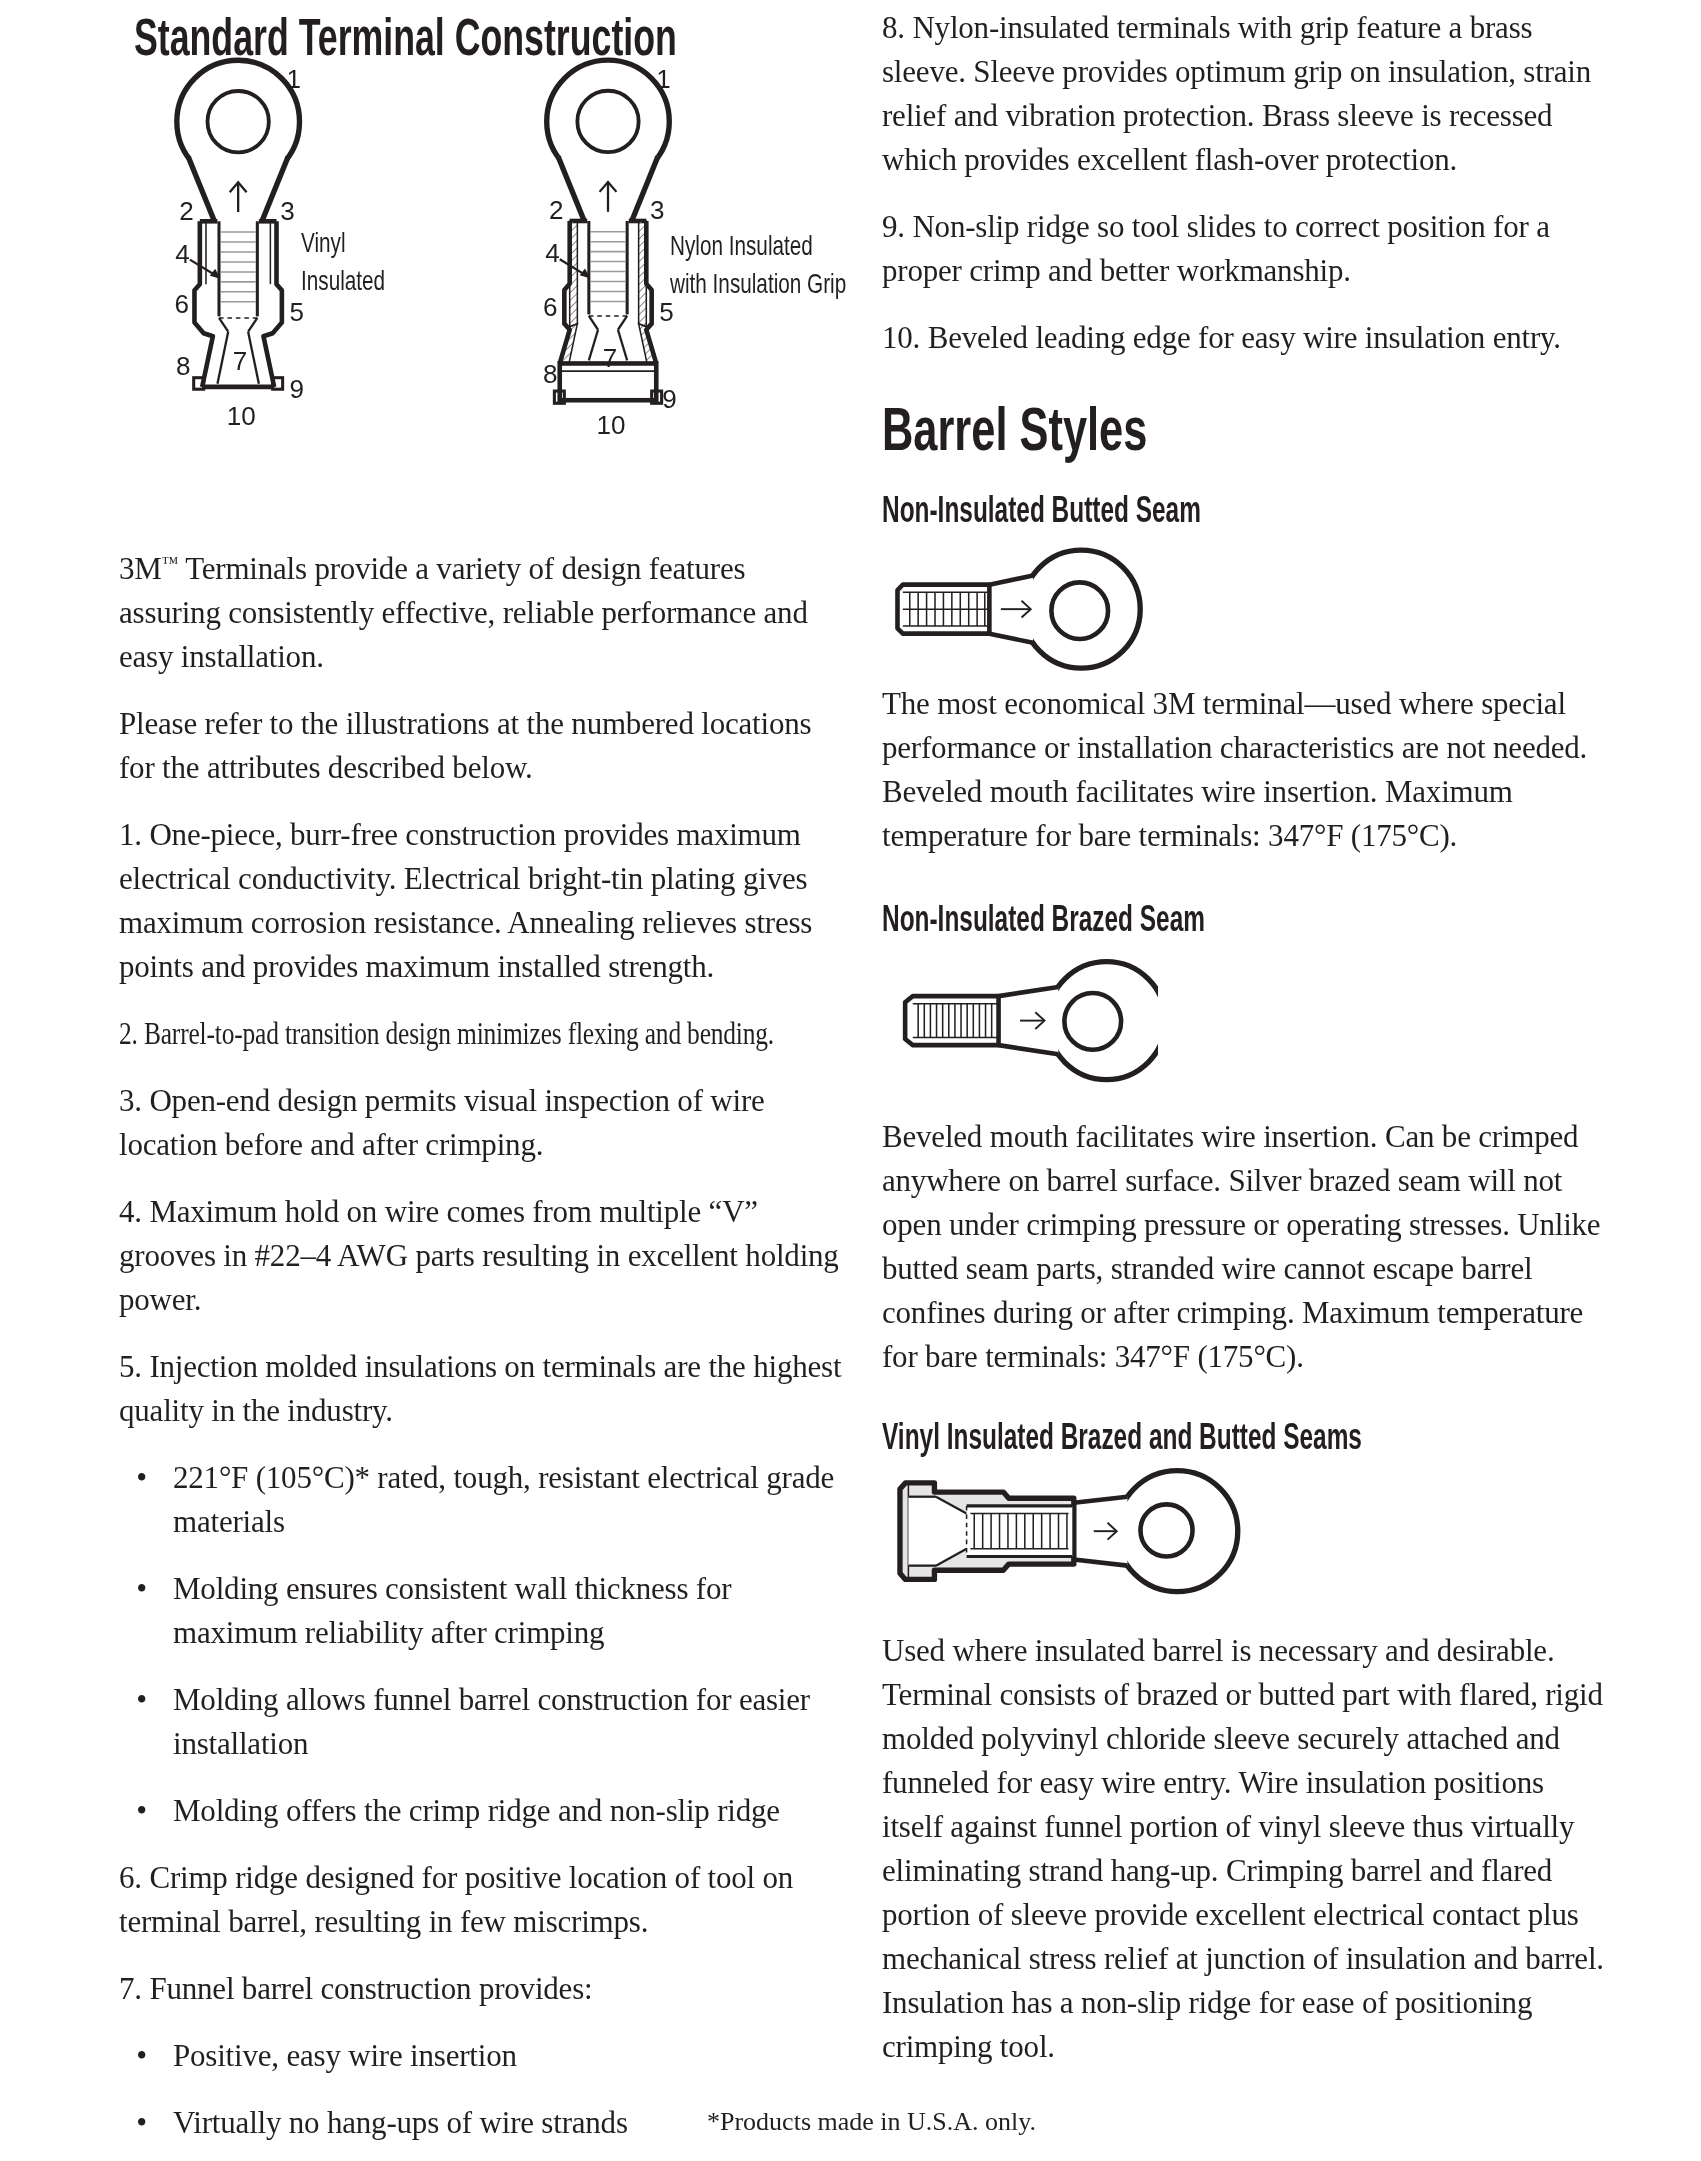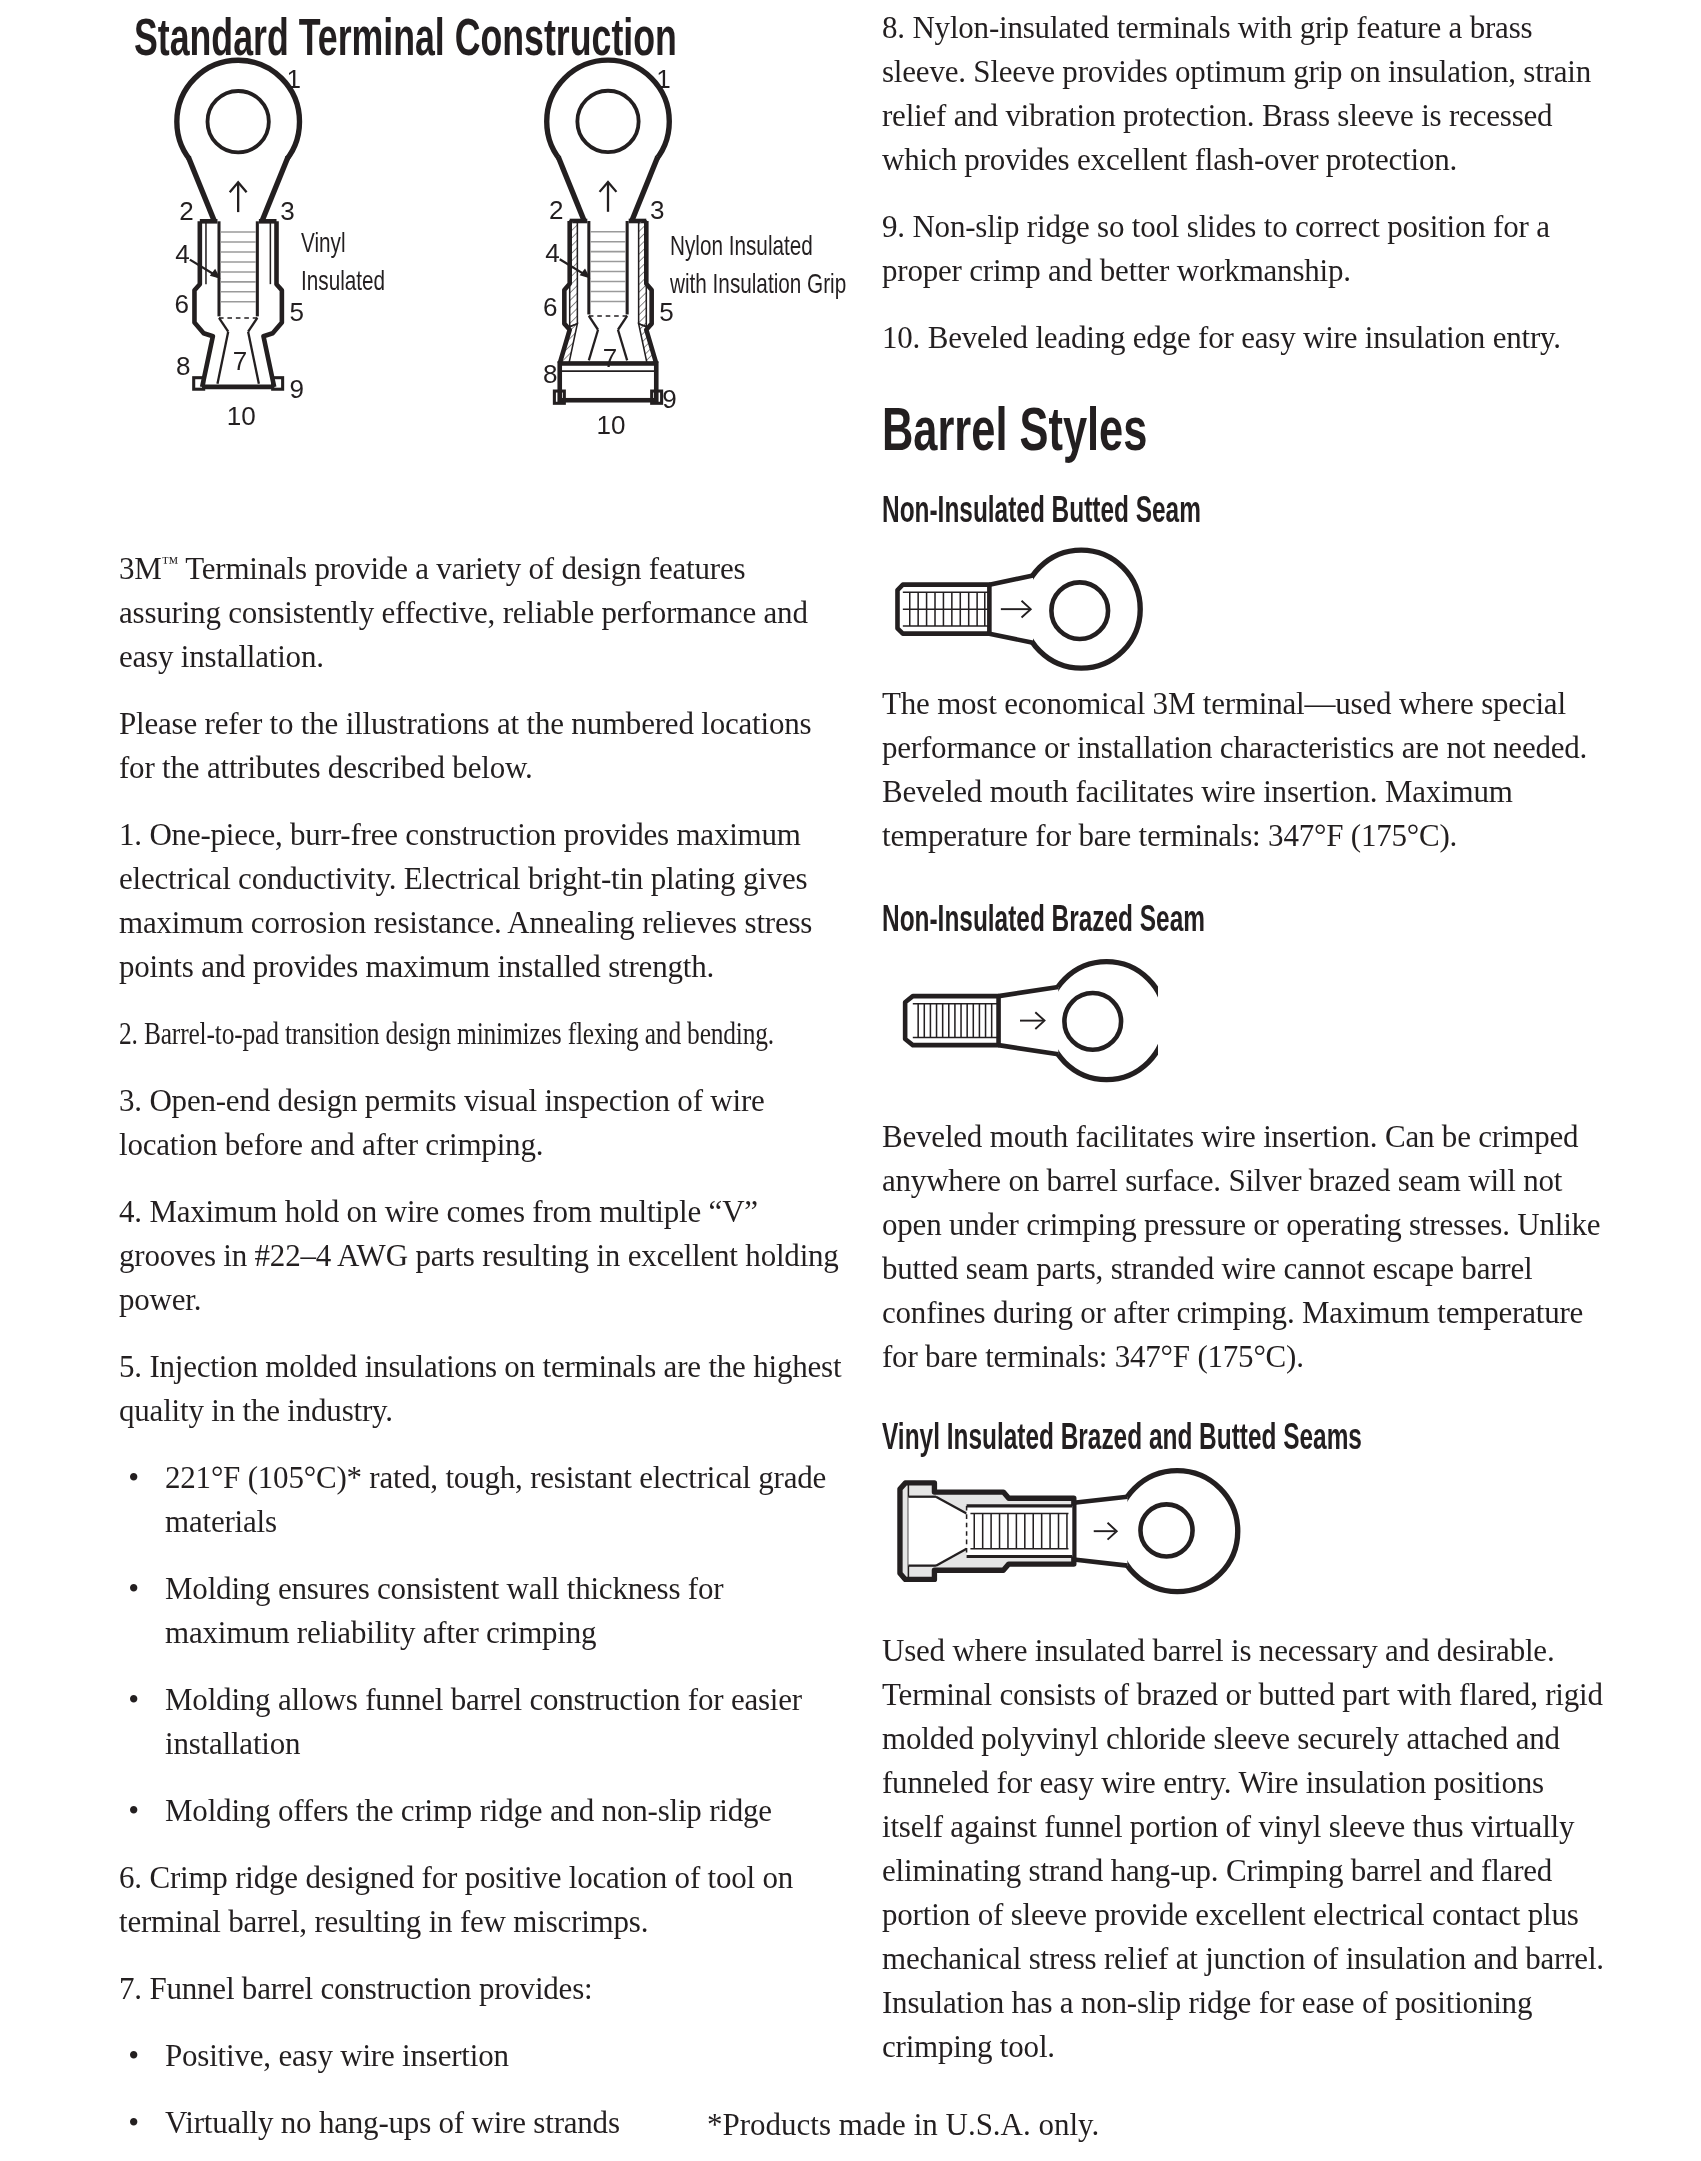--- a/index.html
+++ b/index.html
@@ -14,21 +14,21 @@
   .col { position:absolute; }
   #left-col  { left:119px; top:547px; width:725px; }
   #right-col { left:882px; top:6.1px;  width:728px; }
 
   p.body, li.b {
     font-size:31px; line-height:44px; letter-spacing:-0.2px;
     margin:0 0 23px 0;
   }
   .squeeze { display:inline-block; transform:scaleX(0.82); transform-origin:0 50%; white-space:nowrap; }
 
-  ul.blist { list-style:none; margin:0; padding:0; }
+  ul.blist { list-style:none; margin:8px; padding:0; }
   li.b { position:relative; padding-left:46px; }
   li.b::before { content:"\2022"; position:absolute; left:9.2px; top:0; font-size:31px; }
 
   h1.cond, h2.cond, h3.cond {
     font-family:"Liberation Sans", sans-serif; font-weight:bold; color:#231f20;
     white-space:nowrap;
   }
   .squish { display:inline-block; transform-origin:0 50%; }
   #page-title { position:absolute; left:134px; top:6.1px; font-size:51px; line-height:64px; }
   #page-title .squish { transform:scaleX(0.70); }
@@ -51,21 +51,21 @@
   .dlabel {
     position:absolute;
     font-family:"Liberation Sans", sans-serif;
     font-size:28px; line-height:38px; color:#231f20; white-space:nowrap;
     transform:scaleX(0.74); transform-origin:0 0;
   }
   sup.tm { font-size:17px; vertical-align:super; line-height:0; }
 
   #footnote {
     position:absolute; left:707px; top:2107px;
-    font-size:31px; font-family:"Liberation Serif", serif;
+    font-size:26px; font-family:"Liberation Serif", serif;
   }
 
   svg .callout {
     font-family:"Liberation Sans", sans-serif;
     font-size:34px; fill:#231f20;
   }
   svg .ink   { stroke:#231f20; fill:none; }
   svg .thin  { stroke-width:2; }
   svg .serr  { stroke:#9a9a9a; stroke-width:2; }
 </style>

